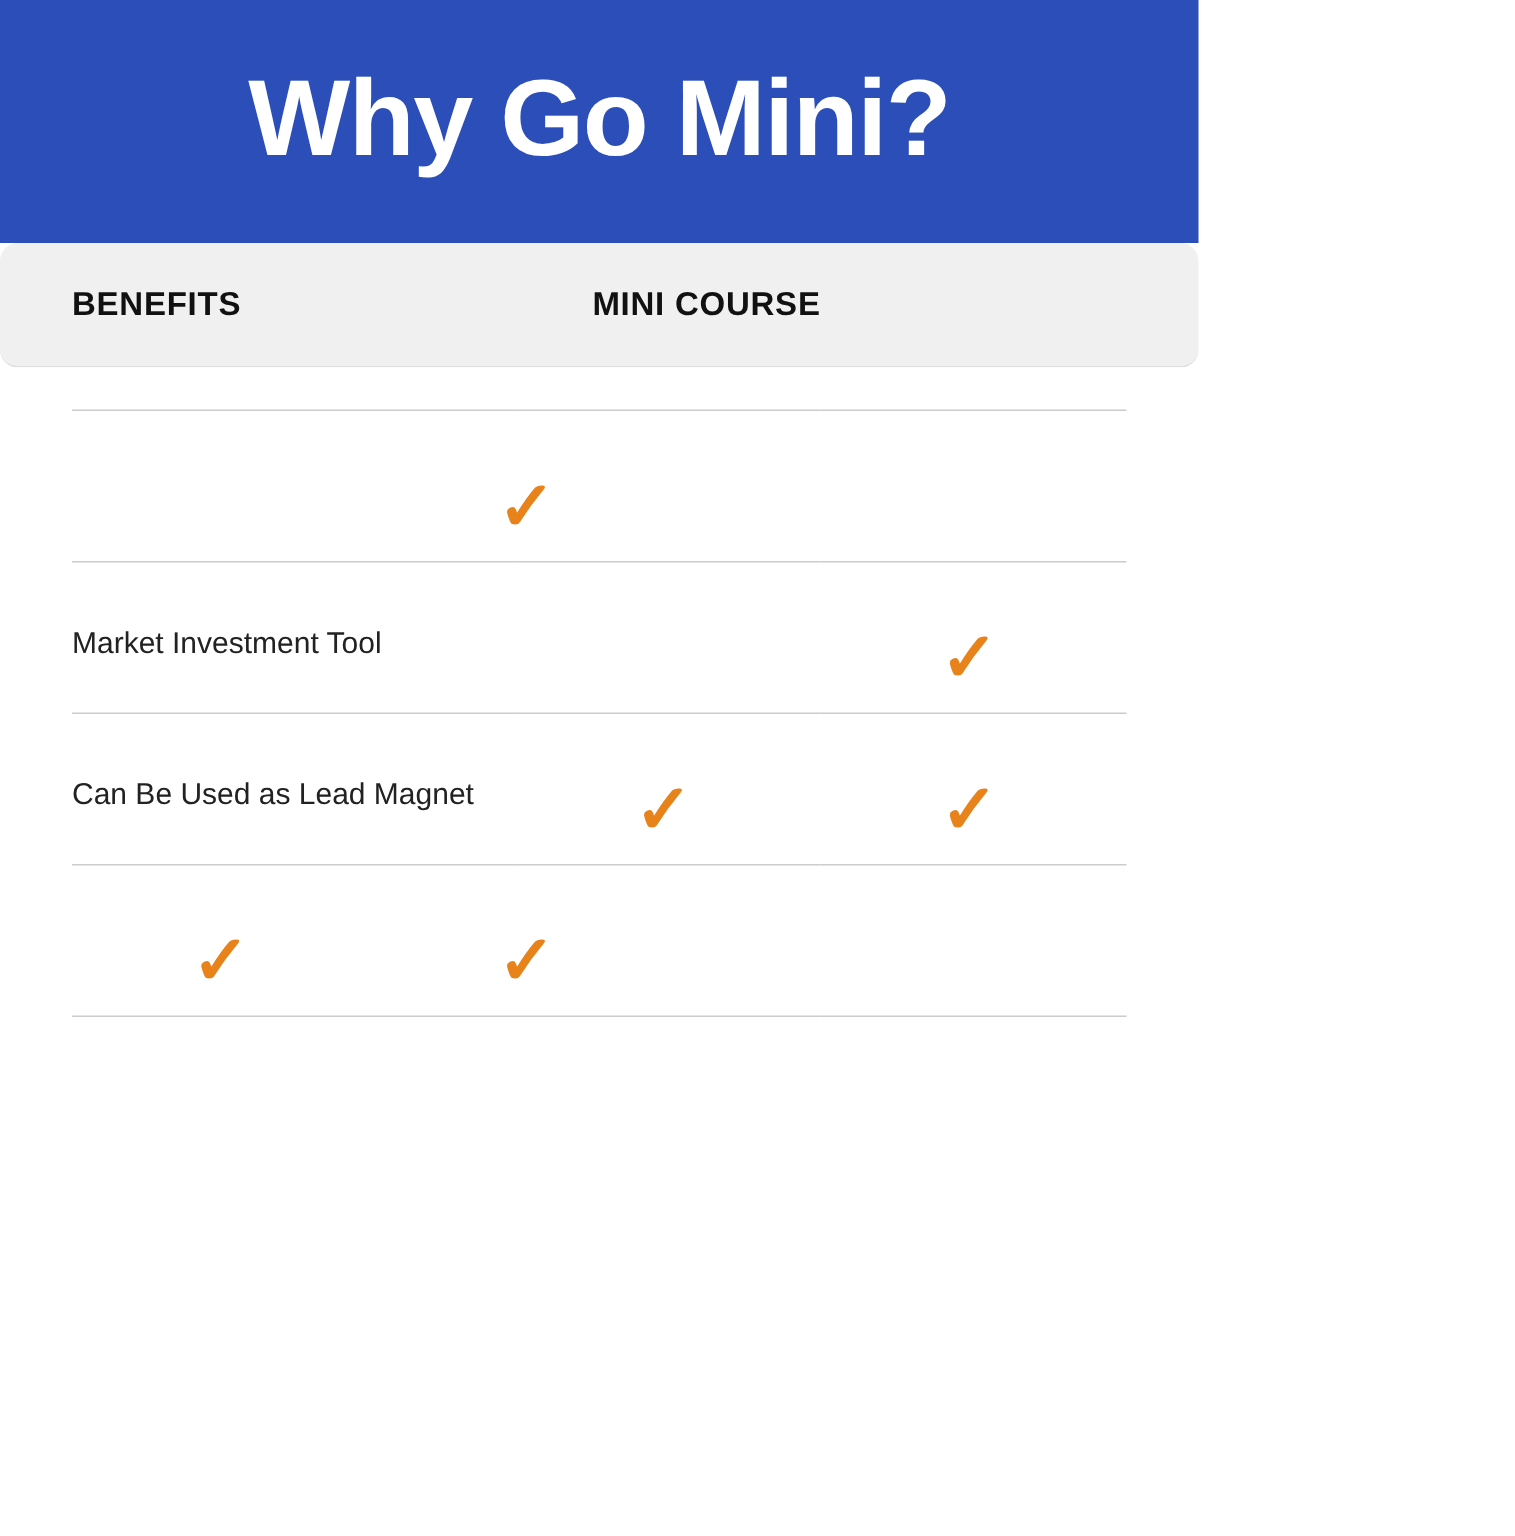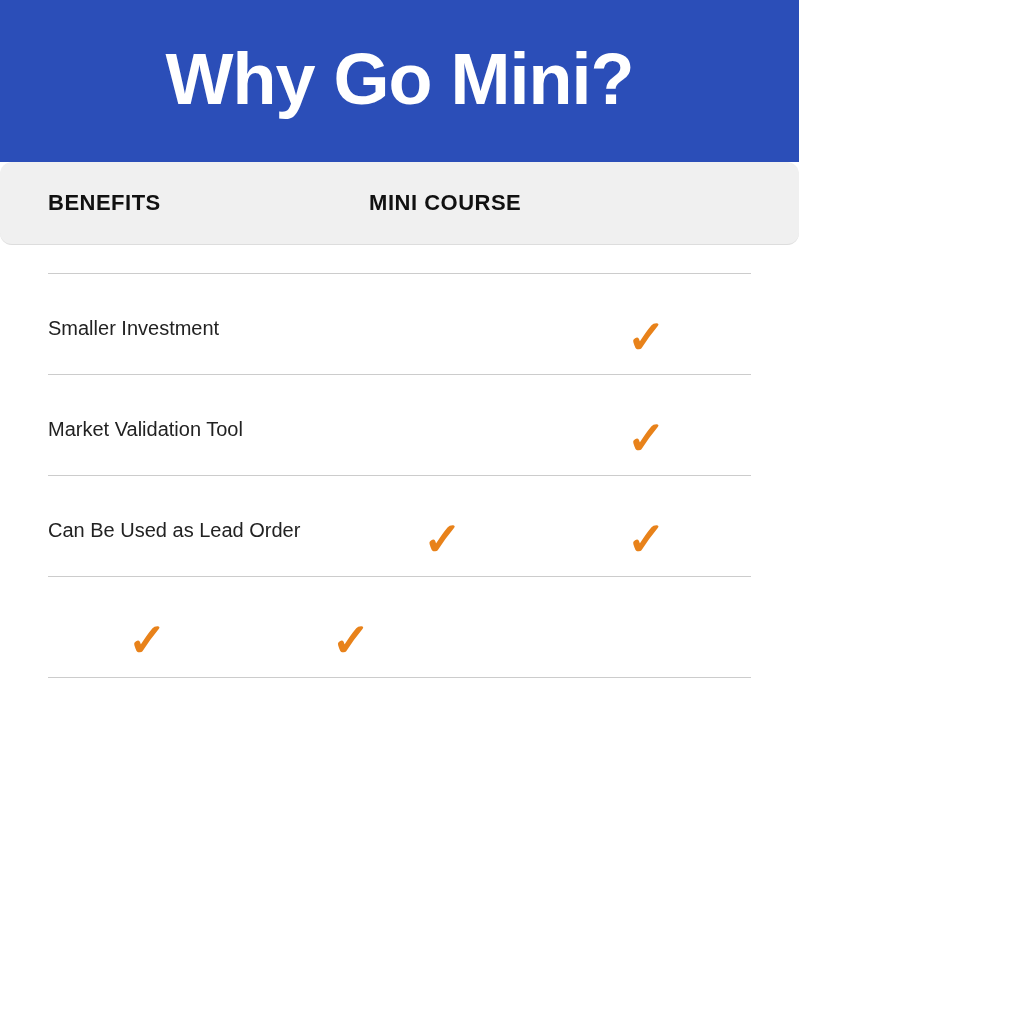--- a/index.html
+++ b/index.html
@@ -49,21 +49,21 @@
       flex: 0 0 42%;
     }
 
     .col-course {
       flex: 0 0 29%;
       text-align: center;
     }
 
     .col-mini-course {
       flex: 0 0 29%;
-      text-align: center;
+      text-align: right;
     }
 
     .col-header-label {
       font-size: 22px;
       font-weight: 800;
       color: #111111;
       letter-spacing: 0.5px;
     }
 
     .table-body {
@@ -161,51 +161,50 @@
 
   <div class="table-body">
 
     <div class="row-divider">
       <div class="divider-benefits"></div>
       <div class="divider-course"></div>
       <div class="divider-mini"></div>
     </div>
 
     <div class="table-row">
-      <div class="row-benefit-label">Smaller Investment</div>
       <div class="row-course-cell">
         <span class="empty-cell"></span>
       </div>
       <div class="row-mini-cell">
         <span class="check-icon"></span>
       </div>
     </div>
     <div class="row-divider">
       <div class="divider-benefits"></div>
       <div class="divider-course"></div>
       <div class="divider-mini"></div>
     </div>
 
     <div class="table-row">
-      <div class="row-benefit-label">Market Validation Tool</div>
+      <div class="row-benefit-label">Market Investment Tool</div>
       <div class="row-course-cell">
         <span class="empty-cell"></span>
       </div>
       <div class="row-mini-cell">
         <span class="check-icon"></span>
       </div>
     </div>
     <div class="row-divider">
       <div class="divider-benefits"></div>
       <div class="divider-course"></div>
       <div class="divider-mini"></div>
     </div>
 
     <div class="table-row">
-      <div class="row-benefit-label">Can Be Used as Lead Order</div>
+      <div class="row-benefit-label">Can Be Used as Lead Magnet</div>
       <div class="row-course-cell">
         <span class="check-icon"></span>
       </div>
       <div class="row-mini-cell">
         <span class="check-icon"></span>
       </div>
     </div>
     <div class="row-divider">
       <div class="divider-benefits"></div>
       <div class="divider-course"></div>

